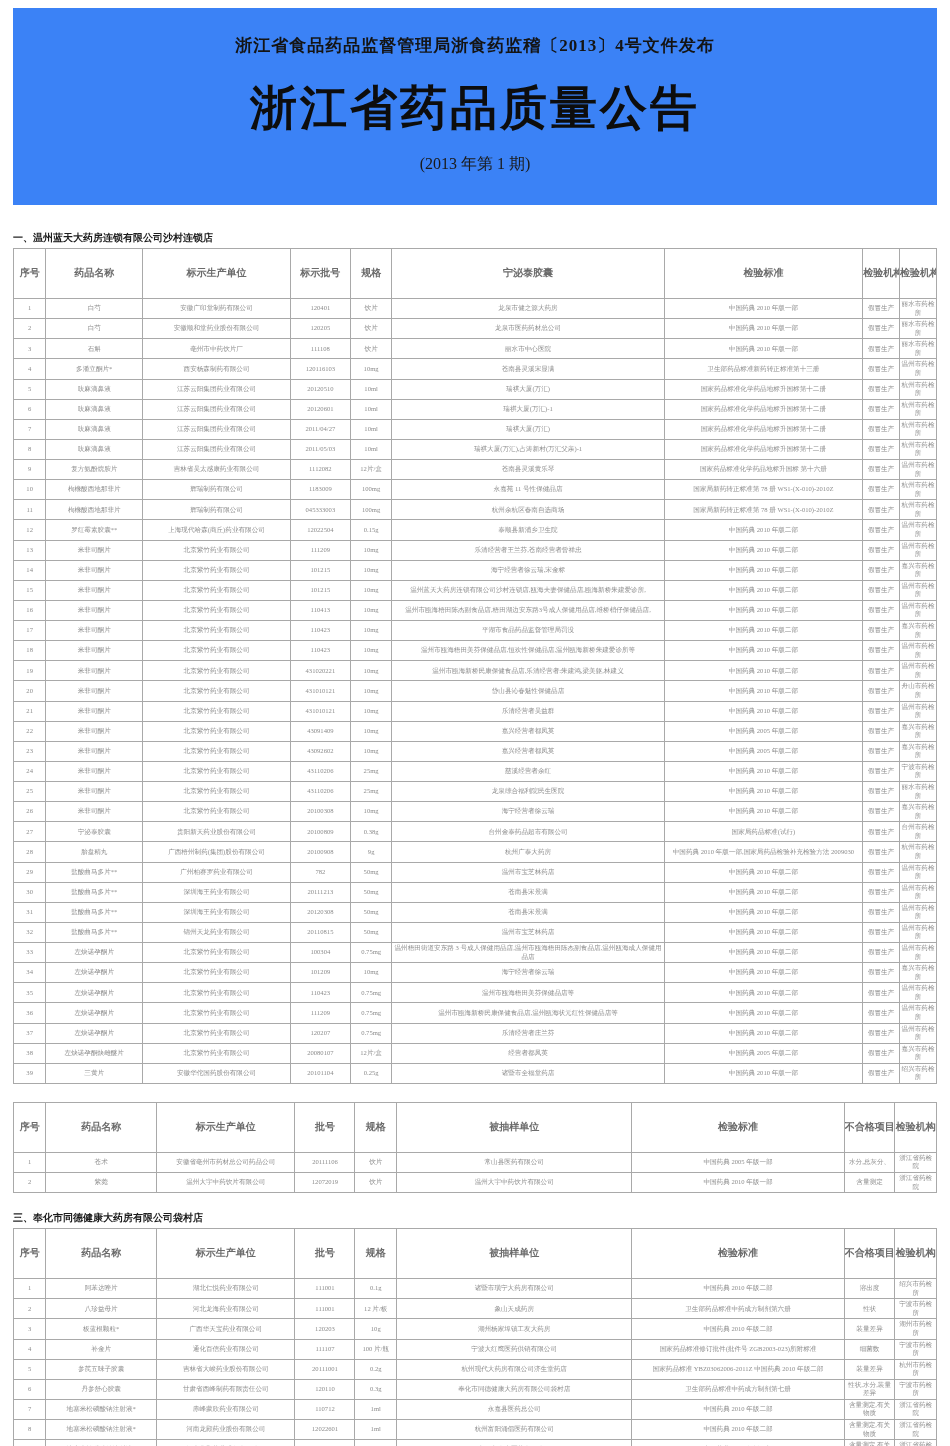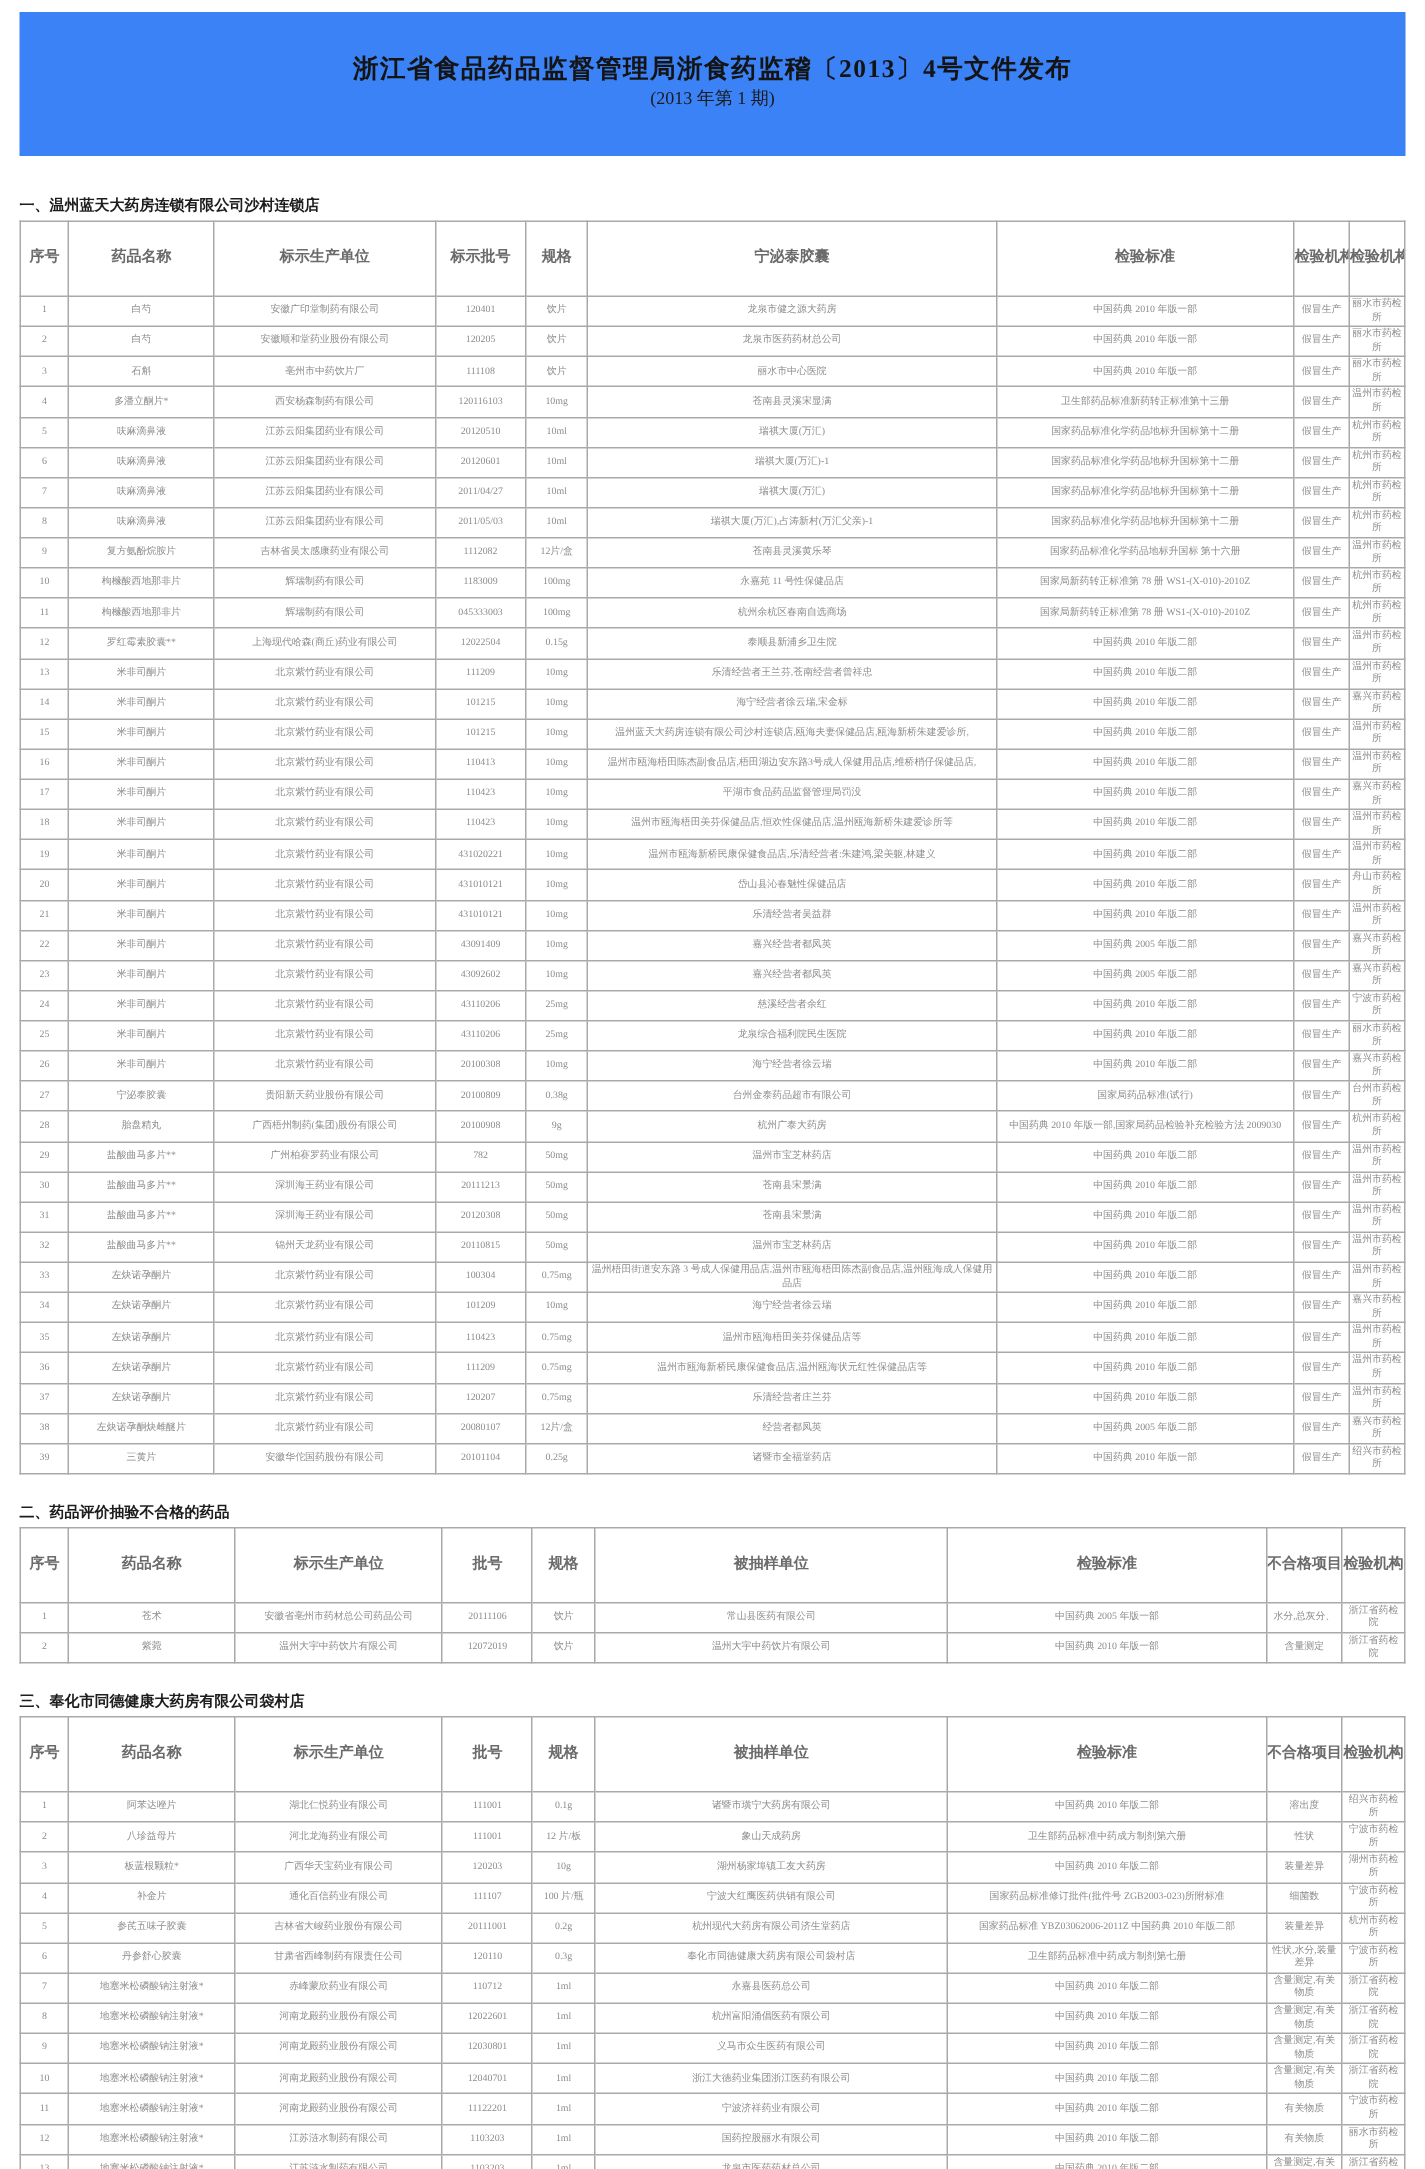--- a/index.html
+++ b/index.html
@@ -1,36 +1,37 @@
 <!DOCTYPE html>
 <html><head>
 <meta charset="utf-8">
 <style>
   html,body{margin:0;padding:0;background:#ffffff;}
   body{width:950px;min-height:1446px;font-family:"Liberation Serif","DejaVu Serif",serif;color:#1a1a1a;}
   .page{width:950px;box-sizing:border-box;padding:8px 13px 10px 13px;}
   .banner{background:#3b82f6;text-align:center;padding:26px 16px 30px 16px;box-sizing:border-box;}
   .issuer{font-size:17px;font-weight:bold;color:#141414;letter-spacing:1px;}
   .main-title{font-size:47px;font-weight:bold;color:#0d0d0d;margin:20px 0 14px 0;letter-spacing:3px;font-family:"Liberation Serif","DejaVu Serif",serif;}
-  .issue{font-size:12px;color:#1a1a1a;}
+  .issue{font-size:16px;color:#1a1a1a;}
   .section{margin-top:18px;}
   .section h2{font-size:10px;font-weight:bold;color:#1d1d1d;margin:0 0 3px 0;}
   table{width:100%;border-collapse:collapse;table-layout:fixed;}
   th,td{border:1px solid #a9a9a9;font-size:6.6px;line-height:1.3;color:#8d8d8d;
         text-align:center;vertical-align:middle;padding:1px 1px;word-break:break-all;overflow:hidden;}
   th{font-size:10px;font-weight:bold;color:#6b6b6b;white-space:nowrap;padding:18px 0;font-family:Liberation Mono, monospace;}
   tr{height:9px;}
   .sec1{margin-top:26px;}
 </style>
 </head>
 <body>
 
 <div class="page">
   <div class="banner">
     <div class="issuer">浙江省食品药品监督管理局浙食药监稽〔2013〕4号文件发布</div>
+    <div class="main-title">浙江省药品质量公告</div>
     <div class="issue">(2013 年第 1 期)</div>
   </div>
 
   <div class="section sec1">
     <h2>一、温州蓝天大药房连锁有限公司沙村连锁店</h2>
     <table>
         <colgroup>
           <col style="width: 3.5%;">
           <col style="width: 10.5%;">
           <col style="width: 16%;">
@@ -482,21 +483,20 @@
             <td>诸暨市全福堂药店</td>
             <td>中国药典 2010 年版一部</td>
             <td>假冒生产</td>
             <td>绍兴市药检所</td>
           </tr>
         </tbody>
       </table>
   </div>
 
   <div class="section">
-    <h2>二、药品评价抽验不合格的药品</h2>
     <table>
         <colgroup>
           <col style="width: 3.5%;">
           <col style="width: 12%;">
           <col style="width: 15%;">
           <col style="width: 6.5%;">
           <col style="width: 4.5%;">
           <col style="width: 25.5%;">
           <col style="width: 23%;">
           <col style="width: 5.5%;">

